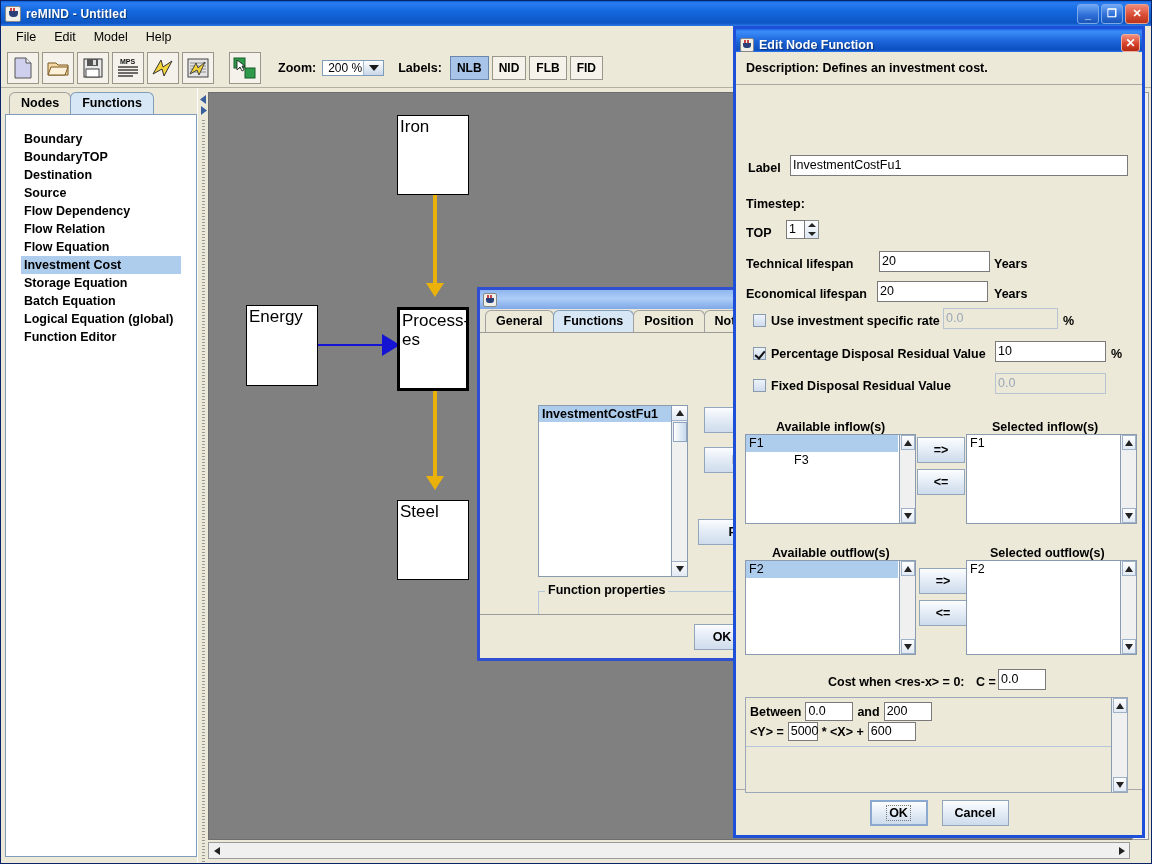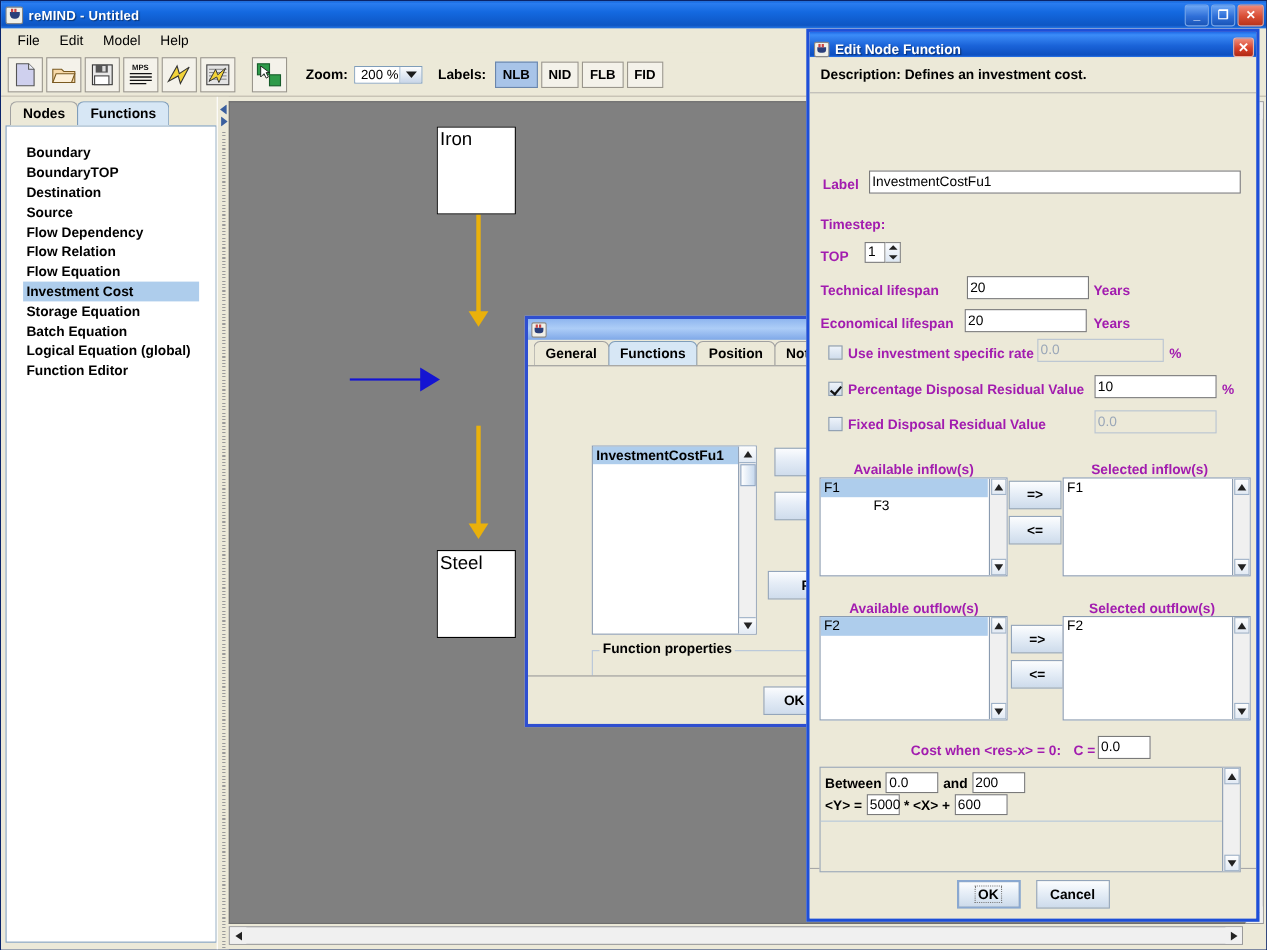--- a/index.html
+++ b/index.html
@@ -224,21 +224,21 @@
   .fclose{
     width:19px;height:18px;border:1px solid #f0b0a0;border-radius:3px;
     background:linear-gradient(to bottom,#f0907e,#d9412a 55%,#b02a14);
     color:#fff;font-size:12px;font-weight:bold;display:flex;align-items:center;justify-content:center;
   }
   .desc{
     padding:9px 0 9px 10px;font-weight:bold;font-size:12.5px;color:#000;
     border-bottom:1px solid #a8a8a8; background:#ece9d8; flex:0 0 auto;
   }
   .fbody{ position:relative; flex:1; min-height:0; background:#ece9d8;}
-  .lbl{ position:absolute; font-weight:bold; font-size:12.5px; color:#a21caf; white-space:nowrap;}
+  .lbl{ position:absolute; font-weight:bold; font-size:12.5px; color:#000000; white-space:nowrap;}
   .tfield{
     position:absolute; background:#fff;border:1px solid #7a7a7a;
     font-size:12.5px;color:#000;padding:1px 2px;line-height:16px;
     font-family:"Liberation Sans",sans-serif;
   }
   .tfield.dis{ background:#ece9d8; color:#9aa7b8; border:1px solid #b9c4d2; }
   .spin{ position:absolute; display:flex; }
   .spin .sv{ width:19px;background:#fff;border:1px solid #7a7a7a;font-size:12.5px;padding:0 2px;line-height:17px;}
   .spin .sarr{
     width:14px;display:flex;flex-direction:column;border:1px solid #8a8a8a;border-left:none;
@@ -440,20 +440,27 @@
           <div class="arrowhead ah-down" style="left:217px;top:190px;"></div>
 
           <div class="edge" style="left:224px;top:294px;width:4px;height:92px;"></div>
           <div class="arrowhead ah-down" style="left:217px;top:383px;"></div>
 
           <div class="edge blue" style="left:109px;top:251px;width:66px;height:2px;"></div>
           <div class="arrowhead ah-right" style="left:173px;top:241px;"></div>
 
           <div class="node" style="left:188px;top:22px;width:72px;height:80px;">
             <span>Iron</span>
+          </div>
+          <div class="node" style="left:37px;top:212px;width:72px;height:81px;">
+            <span>Energy</span>
+          </div>
+          <div class="node thick" style="left:188px;top:214px;width:72px;height:84px;">
+            <span style="display:block;white-space:pre-line">Process-
+es</span>
           </div>
           <div class="node" style="left:188px;top:407px;width:72px;height:80px;">
             <span>Steel</span>
           </div>
         </div>
         <div class="vscroll">
           <div class="sbbtn">
               <div class="tri up"></div>
             </div>
           <div class="sbbtn">

